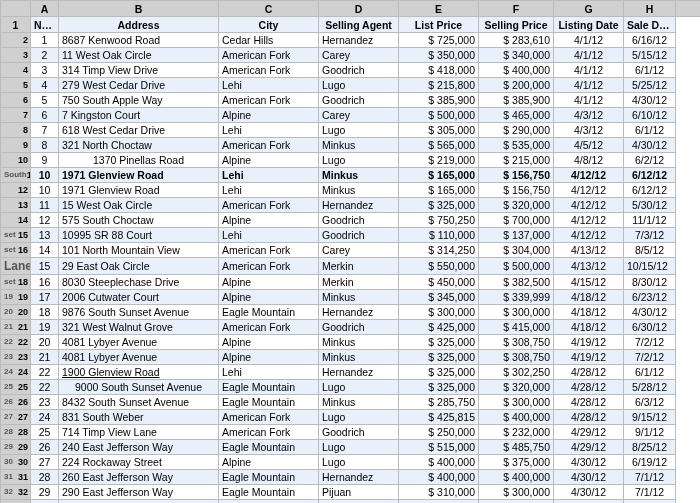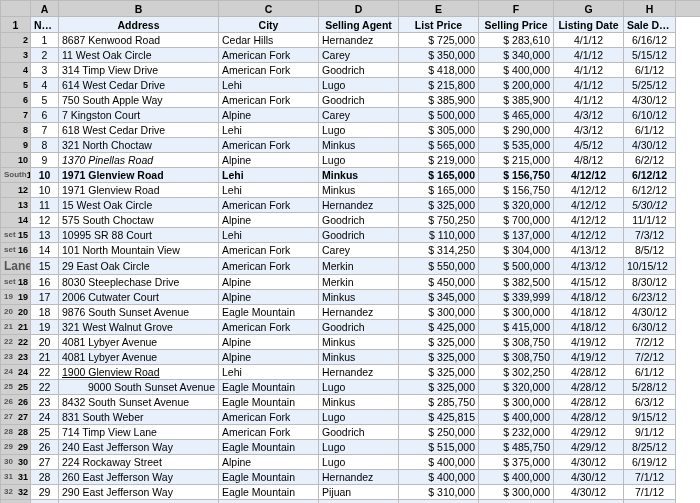--- a/index.html
+++ b/index.html
@@ -131,21 +131,21 @@
           <td style="text-align: left;">American Fork</td>
           <td style="text-align: left;">Goodrich</td>
           <td style="text-align: right;">$ 418,000</td>
           <td style="text-align: right;">$ 400,000</td>
           <td style="text-align: center;">4/1/12</td>
           <td style="text-align: center;">6/1/12</td>
         </tr>
         <tr style="background: rgb(220, 230, 248);">
           <td class="row-num" style="font-size: 9px; text-align: right; padding-right: 2px;">5</td>
           <td style="text-align: center;">4</td>
-          <td style="text-align: left;">614 West Cedar Drive</td>
+          <td style="text-align: left;">279 West Cedar Drive</td>
           <td style="text-align: left;">Lehi</td>
           <td style="text-align: left;">Lugo</td>
           <td style="text-align: right;">$ 215,800</td>
           <td style="text-align: right;">$ 200,000</td>
           <td style="text-align: center;">4/1/12</td>
           <td style="text-align: center;">5/25/12</td>
         </tr>
         <tr style="background: rgb(255, 255, 255);">
           <td class="row-num" style="font-size: 9px; text-align: right; padding-right: 2px;">6</td>
           <td style="text-align: center;">5</td>
@@ -186,21 +186,21 @@
           <td style="text-align: left;">American Fork</td>
           <td style="text-align: left;">Minkus</td>
           <td style="text-align: right;">$ 565,000</td>
           <td style="text-align: right;">$ 535,000</td>
           <td style="text-align: center;">4/5/12</td>
           <td style="text-align: center;">4/30/12</td>
         </tr>
         <tr style="background: rgb(255, 255, 255);">
           <td class="row-num" style="font-size: 9px; text-align: right; padding-right: 2px;">10</td>
           <td style="text-align: center;">9</td>
-          <td style="text-align: left; font-style: italic;">1370 Pinellas Road</td>
+          <td style="text-align: center;">1370 Pinellas Road</td>
           <td style="text-align: left;">Alpine</td>
           <td style="text-align: left;">Lugo</td>
           <td style="text-align: right;">$ 219,000</td>
           <td style="text-align: right;">$ 215,000</td>
           <td style="text-align: center;">4/8/12</td>
           <td style="text-align: center;">6/2/12</td>
         </tr>
         <tr style="background: rgb(255, 255, 255); font-weight: bold;">
           <td class="row-num" style="font-size: 9px; text-align: right; padding-right: 2px;"><span style="color:#555;float:left;font-size:8px">South</span>11</td>
           <td style="text-align: center;">10</td>
@@ -225,21 +225,21 @@
         </tr>
         <tr style="background: rgb(220, 230, 248);">
           <td class="row-num" style="font-size: 9px; text-align: right; padding-right: 2px;">13</td>
           <td style="text-align: center;">11</td>
           <td style="text-align: left;">15 West Oak Circle</td>
           <td style="text-align: left;">American Fork</td>
           <td style="text-align: left;">Hernandez</td>
           <td style="text-align: right;">$ 325,000</td>
           <td style="text-align: right;">$ 320,000</td>
           <td style="text-align: center;">4/12/12</td>
-          <td style="text-align: center; font-style: italic;">5/30/12</td>
+          <td style="text-align: center;">5/30/12</td>
         </tr>
         <tr style="background: rgb(255, 255, 255);">
           <td class="row-num" style="font-size: 9px; text-align: right; padding-right: 2px;">14</td>
           <td style="text-align: center;">12</td>
           <td style="text-align: left;">575 South Choctaw</td>
           <td style="text-align: left;">Alpine</td>
           <td style="text-align: left;">Goodrich</td>
           <td style="text-align: right;">$ 750,250</td>
           <td style="text-align: right;">$ 700,000</td>
           <td style="text-align: center;">4/12/12</td>
@@ -351,21 +351,21 @@
           <td style="text-align: left;">Lehi</td>
           <td style="text-align: left;">Hernandez</td>
           <td style="text-align: right;">$ 325,000</td>
           <td style="text-align: right;">$ 302,250</td>
           <td style="text-align: center;">4/28/12</td>
           <td style="text-align: center;">6/1/12</td>
         </tr>
         <tr style="background: rgb(220, 230, 248);">
           <td class="row-num" style="font-size: 9px; text-align: right; padding-right: 2px;"><span style="color:#555;float:left;font-size:8px">25</span>25</td>
           <td style="text-align: center;">22</td>
-          <td style="text-align: right;">9000 South Sunset Avenue</td>
+          <td style="text-align: center;">9000 South Sunset Avenue</td>
           <td style="text-align: left;">Eagle Mountain</td>
           <td style="text-align: left;">Lugo</td>
           <td style="text-align: right;">$ 325,000</td>
           <td style="text-align: right;">$ 320,000</td>
           <td style="text-align: center;">4/28/12</td>
           <td style="text-align: center;">5/28/12</td>
         </tr>
         <tr style="background: rgb(255, 255, 255);">
           <td class="row-num" style="font-size: 9px; text-align: right; padding-right: 2px;"><span style="color:#555;float:left;font-size:8px">26</span>26</td>
           <td style="text-align: center;">23</td>

